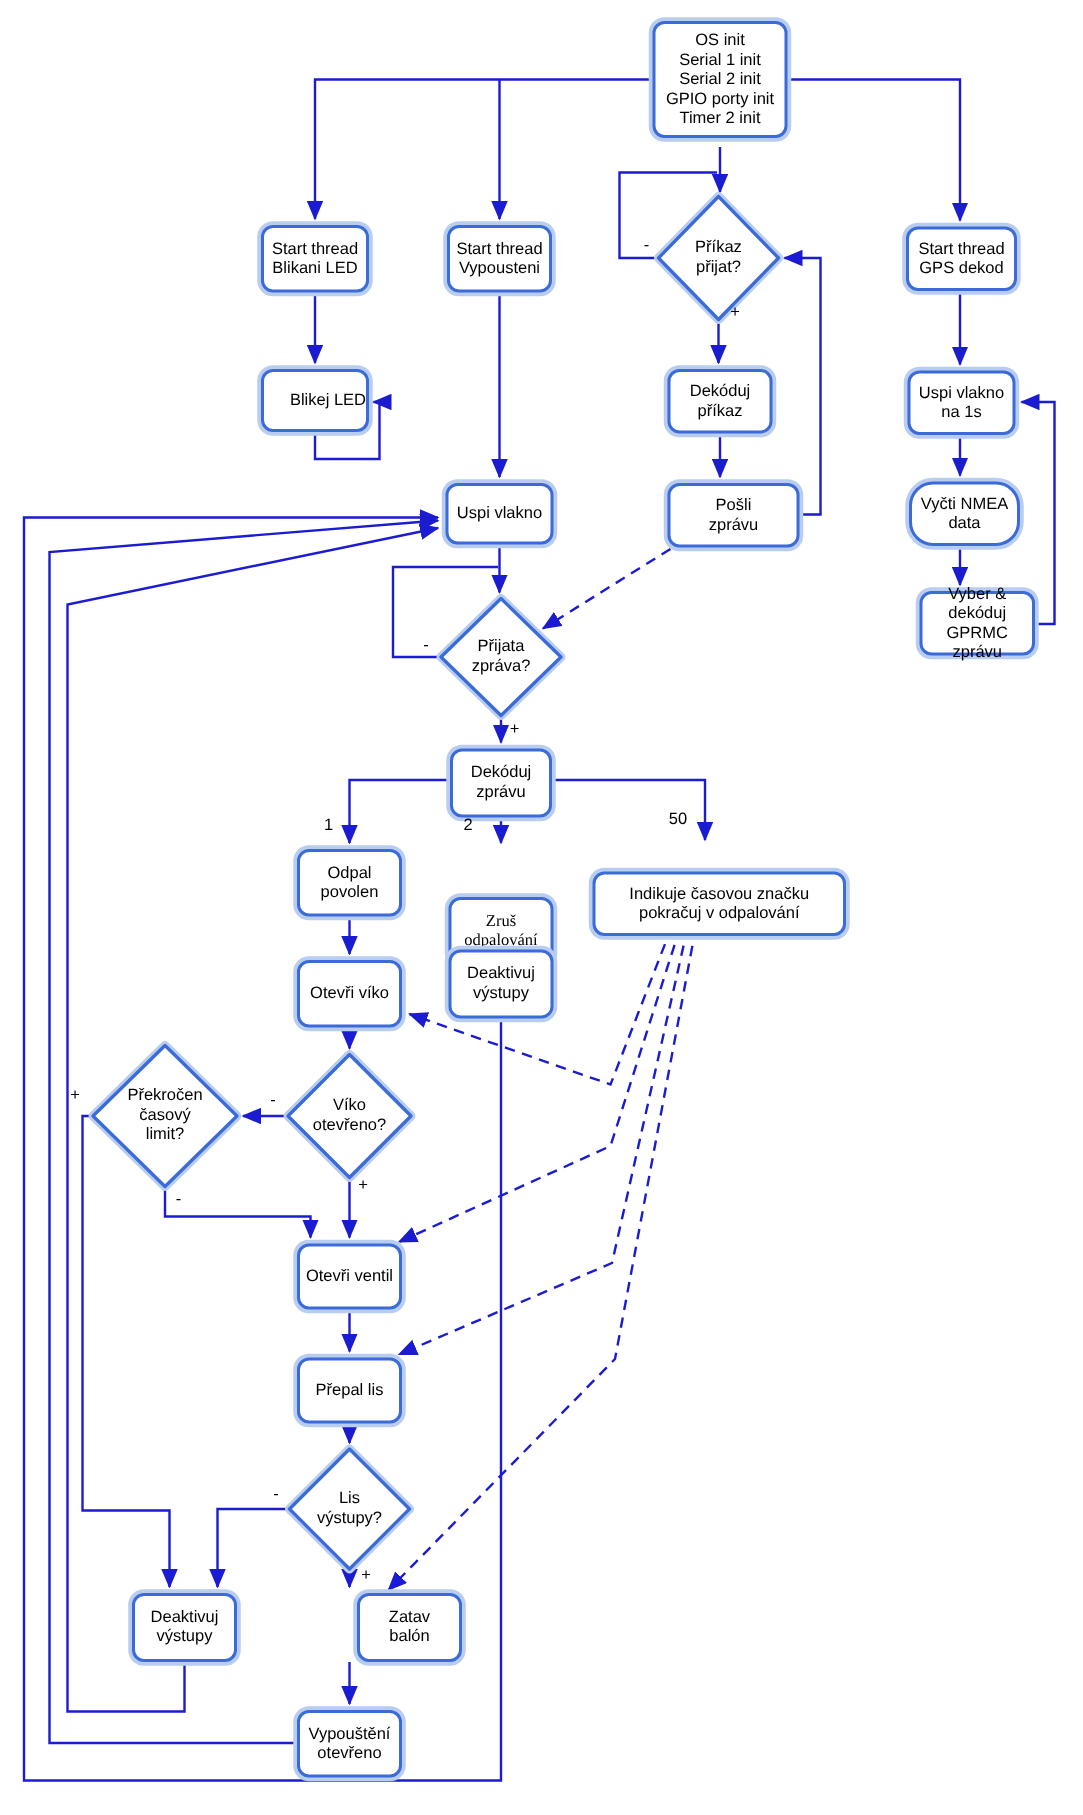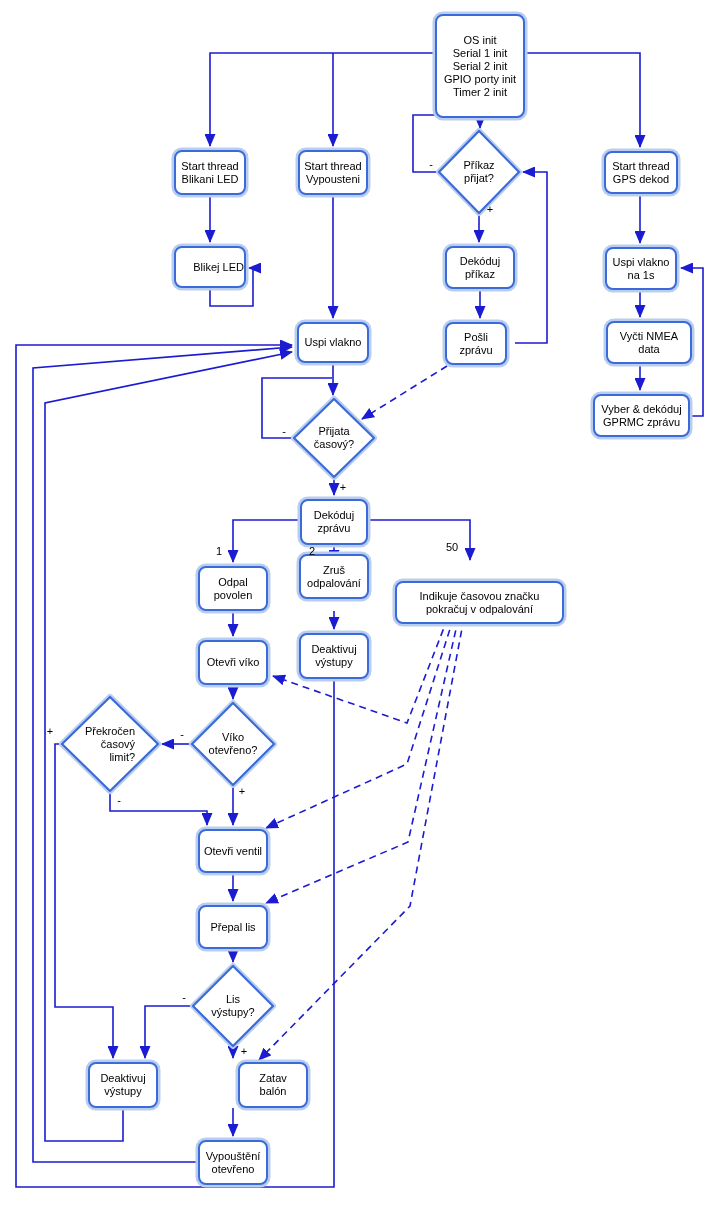--- a/index.html
+++ b/index.html
@@ -83,21 +83,21 @@
       <polygon points="334,399 374,438 334,477 294,438" fill="none" stroke="#b9cdf0" stroke-width="6" stroke-linejoin="round"></polygon>
       <polygon points="334,399 374,438 334,477 294,438" fill="#ffffff" stroke="#3a6bd8" stroke-width="2.2" stroke-linejoin="round"></polygon>
       <polygon points="233,703 274,744 233,785 192,744" fill="none" stroke="#b9cdf0" stroke-width="6" stroke-linejoin="round"></polygon>
       <polygon points="233,703 274,744 233,785 192,744" fill="#ffffff" stroke="#3a6bd8" stroke-width="2.2" stroke-linejoin="round"></polygon>
       <polygon points="110,697 158,744 110,791 62,744" fill="none" stroke="#b9cdf0" stroke-width="6" stroke-linejoin="round"></polygon>
       <polygon points="110,697 158,744 110,791 62,744" fill="#ffffff" stroke="#3a6bd8" stroke-width="2.2" stroke-linejoin="round"></polygon>
       <polygon points="233,966 273,1006 233,1046 193,1006" fill="none" stroke="#b9cdf0" stroke-width="6" stroke-linejoin="round"></polygon>
       <polygon points="233,966 273,1006 233,1046 193,1006" fill="#ffffff" stroke="#3a6bd8" stroke-width="2.2" stroke-linejoin="round"></polygon>
     </svg>
   <div id="nodes-layer">
-      <div class="node" style="left: 435px; top: 14px; width: 90px; height: 104px;">
+      <div class="node" style="left: 435px; top: 14px; width: 90px; height: 78px;">
         <div class="node-label">OS init
 Serial 1 init
 Serial 2 init
 GPIO porty init
 Timer 2 init</div>
       </div>
       <div class="node" style="left: 174px; top: 150px; width: 72px; height: 45px;">
         <div class="node-label">Start thread
 Blikani LED</div>
       </div>
@@ -116,41 +116,41 @@
         <div class="node-label">Dekóduj
 příkaz</div>
       </div>
       <div class="node" style="left: 605px; top: 247px; width: 72px; height: 43px;">
         <div class="node-label">Uspi vlakno
 na 1s</div>
       </div>
       <div class="node" style="left: 297px; top: 322px; width: 72px; height: 41px;">
         <div class="node-label">Uspi vlakno</div>
       </div>
-      <div class="node" style="left: 445px; top: 322px; width: 62px; height: 43px;">
+      <div class="node" style="left: 445px; top: 322px; width: 88px; height: 43px;">
         <div class="node-label">Pošli
 zprávu</div>
       </div>
-      <div class="node" style="left: 606px; top: 321px; width: 86px; height: 43px;">
+      <div class="node" style="left: 606px; top: 321px; width: 74px; height: 43px; border-radius: 16px;">
         <div class="node-label">Vyčti NMEA
 data</div>
       </div>
-      <div class="node" style="left: 593px; top: 394px; width: 97px; height: 43px;">
+      <div class="node" style="left: 613px; top: 394px; width: 77px; height: 43px;">
         <div class="node-label">Vyber &amp; dekóduj
 GPRMC zprávu</div>
       </div>
       <div class="node" style="left: 300px; top: 499px; width: 68px; height: 46px;">
         <div class="node-label">Dekóduj
 zprávu</div>
       </div>
       <div class="node" style="left: 198px; top: 566px; width: 70px; height: 45px;">
         <div class="node-label">Odpal
 povolen</div>
       </div>
-      <div class="node" style="left: 299px; top: 554px; width: 70px; height: 45px;">
+      <div class="node" style="left: 299px; top: 598px; width: 70px; height: 45px; font-family: Liberation Serif, serif;">
         <div class="node-label">Zruš
 odpalování</div>
       </div>
       <div class="node" style="left: 395px; top: 564px; width: 169px; height: 43px; margin-top: 17px;">
         <div class="node-label">Indikuje časovou značku
 pokračuj v odpalování</div>
       </div>
       <div class="node" style="left: 198px; top: 640px; width: 70px; height: 45px;">
         <div class="node-label">Otevři víko</div>
       </div>
@@ -174,24 +174,24 @@
       </div>
       <div class="node" style="left: 198px; top: 1140px; width: 70px; height: 45px;">
         <div class="node-label">Vypouštění
 otevřeno</div>
       </div>
     </div>
   <div id="labels-layer">
       <div class="dlabel" style="left: 479px; top: 172px;">Příkaz
 přijat?</div>
       <div class="dlabel" style="left: 334px; top: 438px;">Přijata
-časový?</div>
+zpráva?</div>
       <div class="dlabel" style="left: 233px; top: 744px;">Víko
 otevřeno?</div>
-      <div class="dlabel" style="left: 110px; top: 744px; text-align: right;">Překročen
+      <div class="dlabel" style="left: 110px; top: 744px;">Překročen
 časový
 limit?</div>
       <div class="dlabel" style="left: 233px; top: 1006px;">Lis
 výstupy?</div>
       <div class="branch-label" style="left: 431px; top: 164px;">-</div>
       <div class="branch-label" style="left: 490px; top: 209px;">+</div>
       <div class="branch-label" style="left: 284px; top: 431px;">-</div>
       <div class="branch-label" style="left: 343px; top: 487px;">+</div>
       <div class="branch-label" style="left: 219px; top: 551px;">1</div>
       <div class="branch-label" style="left: 312px; top: 551px;">2</div>

